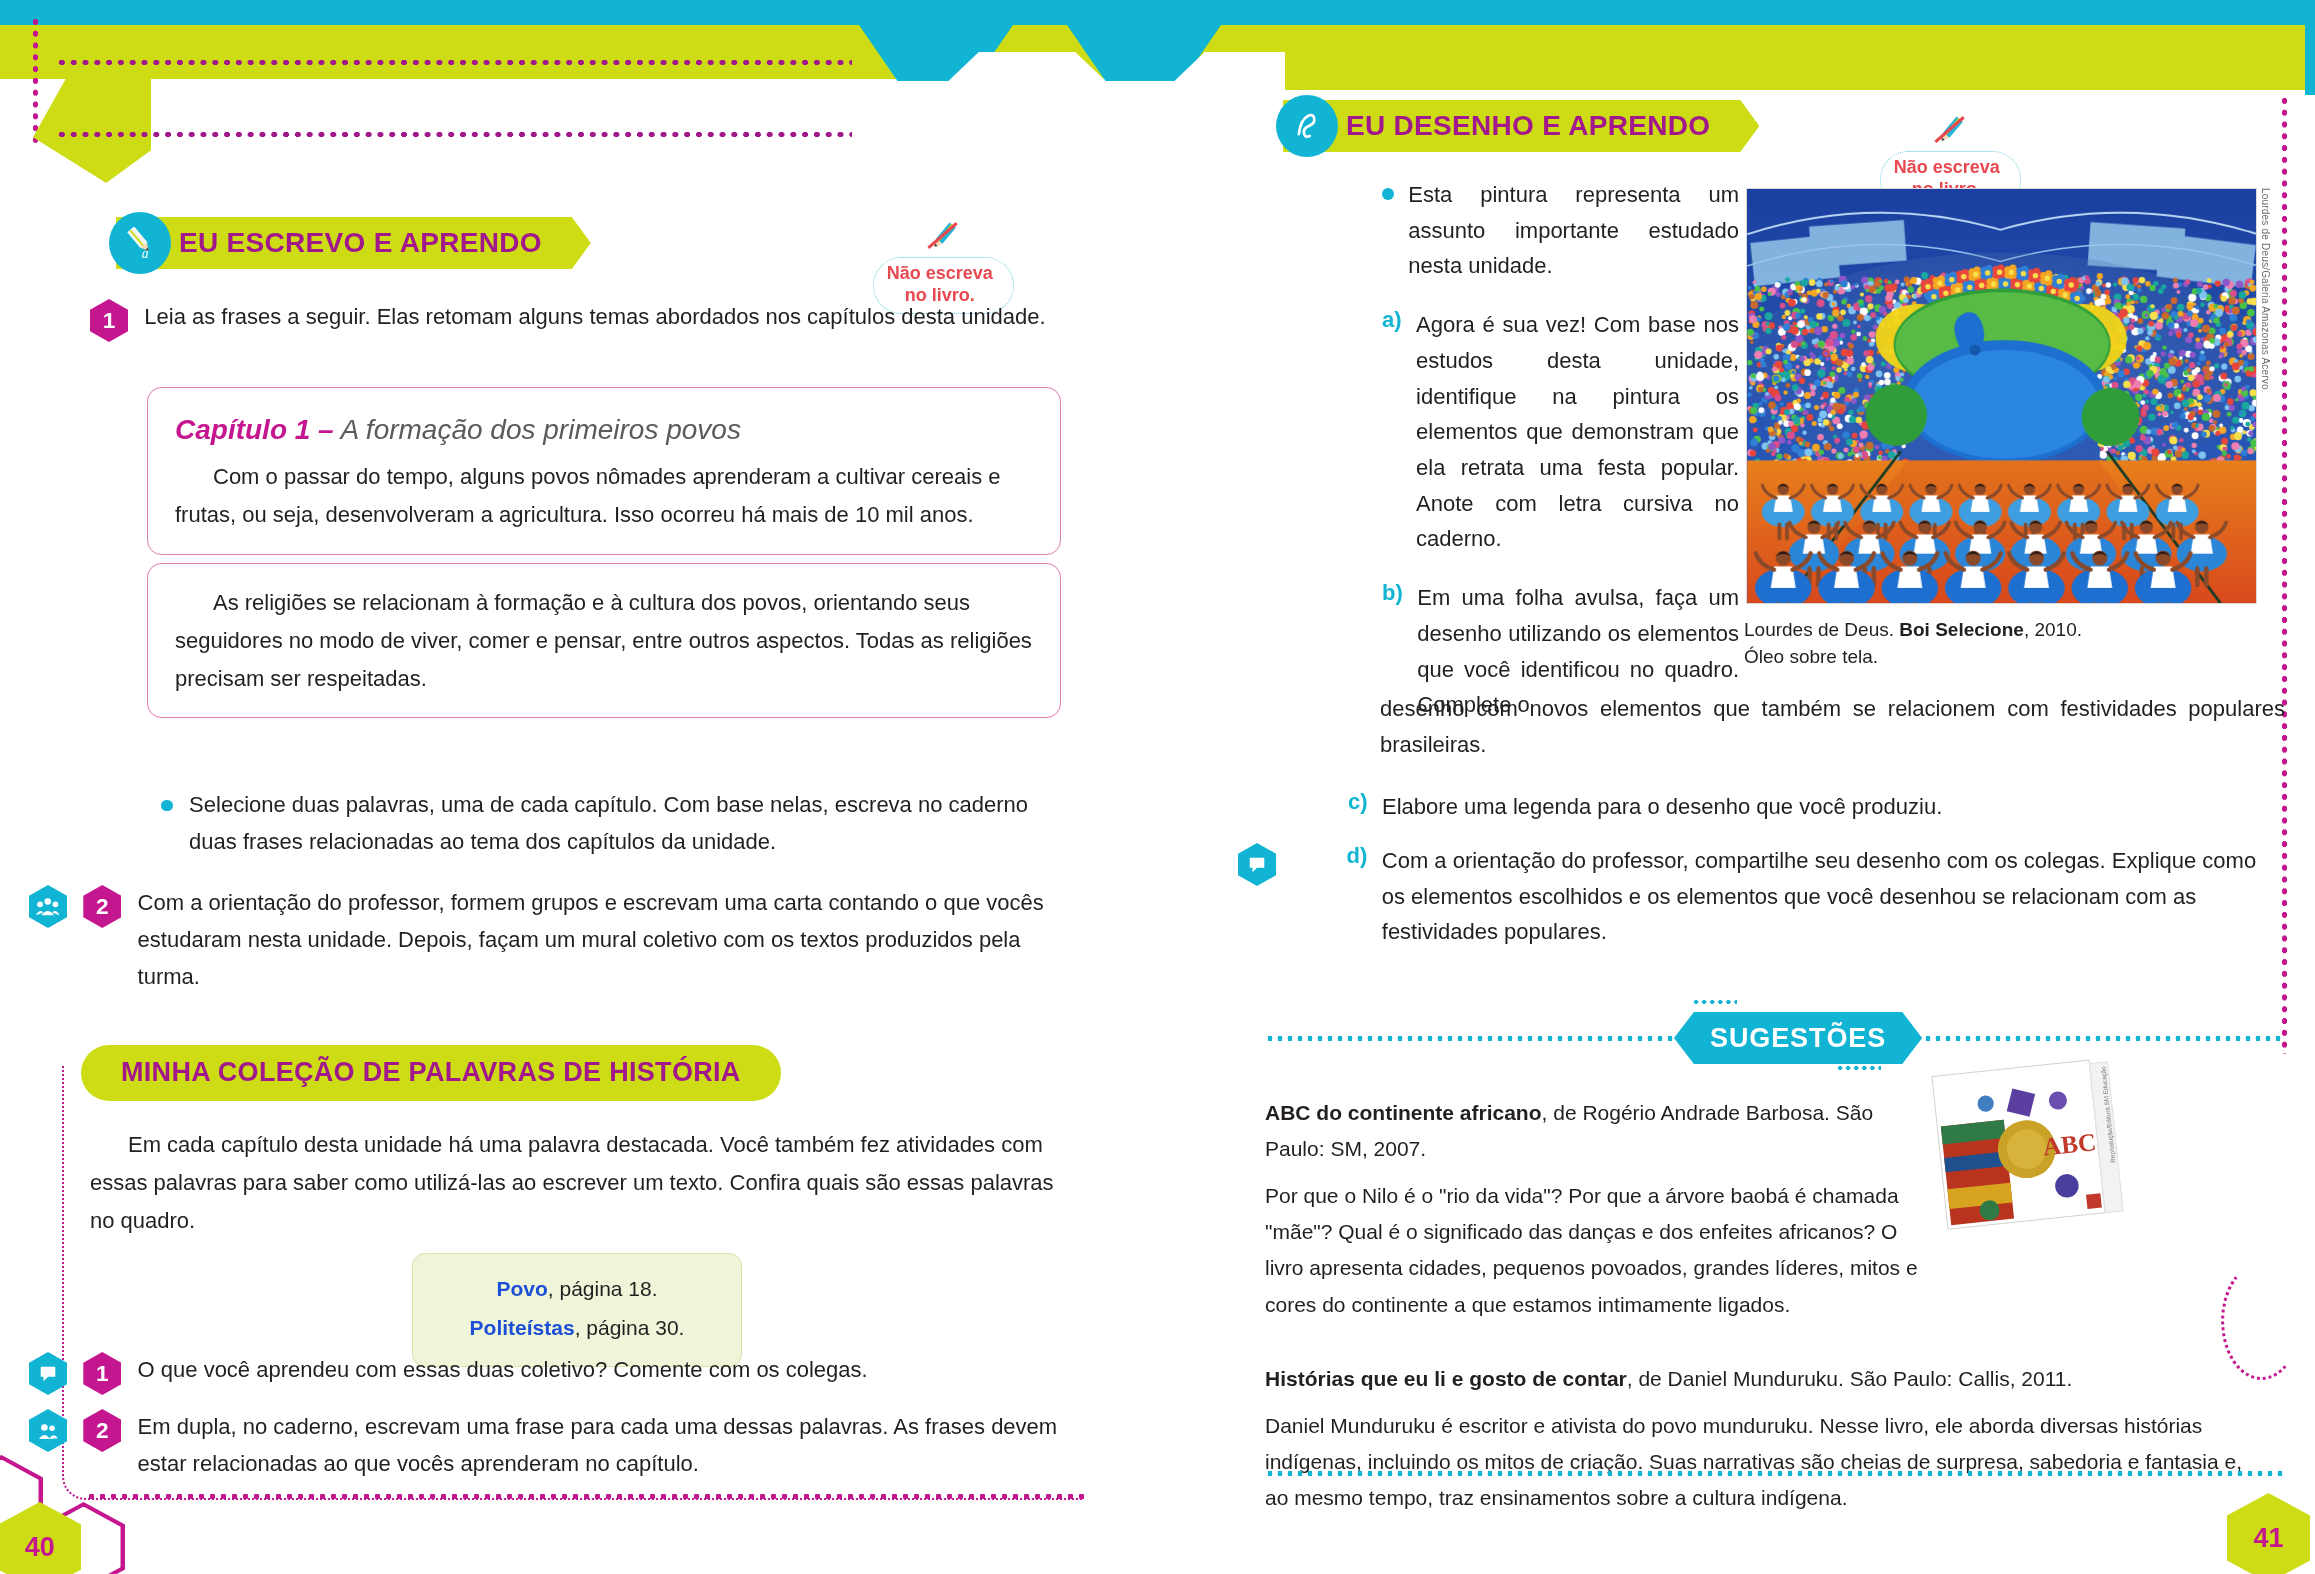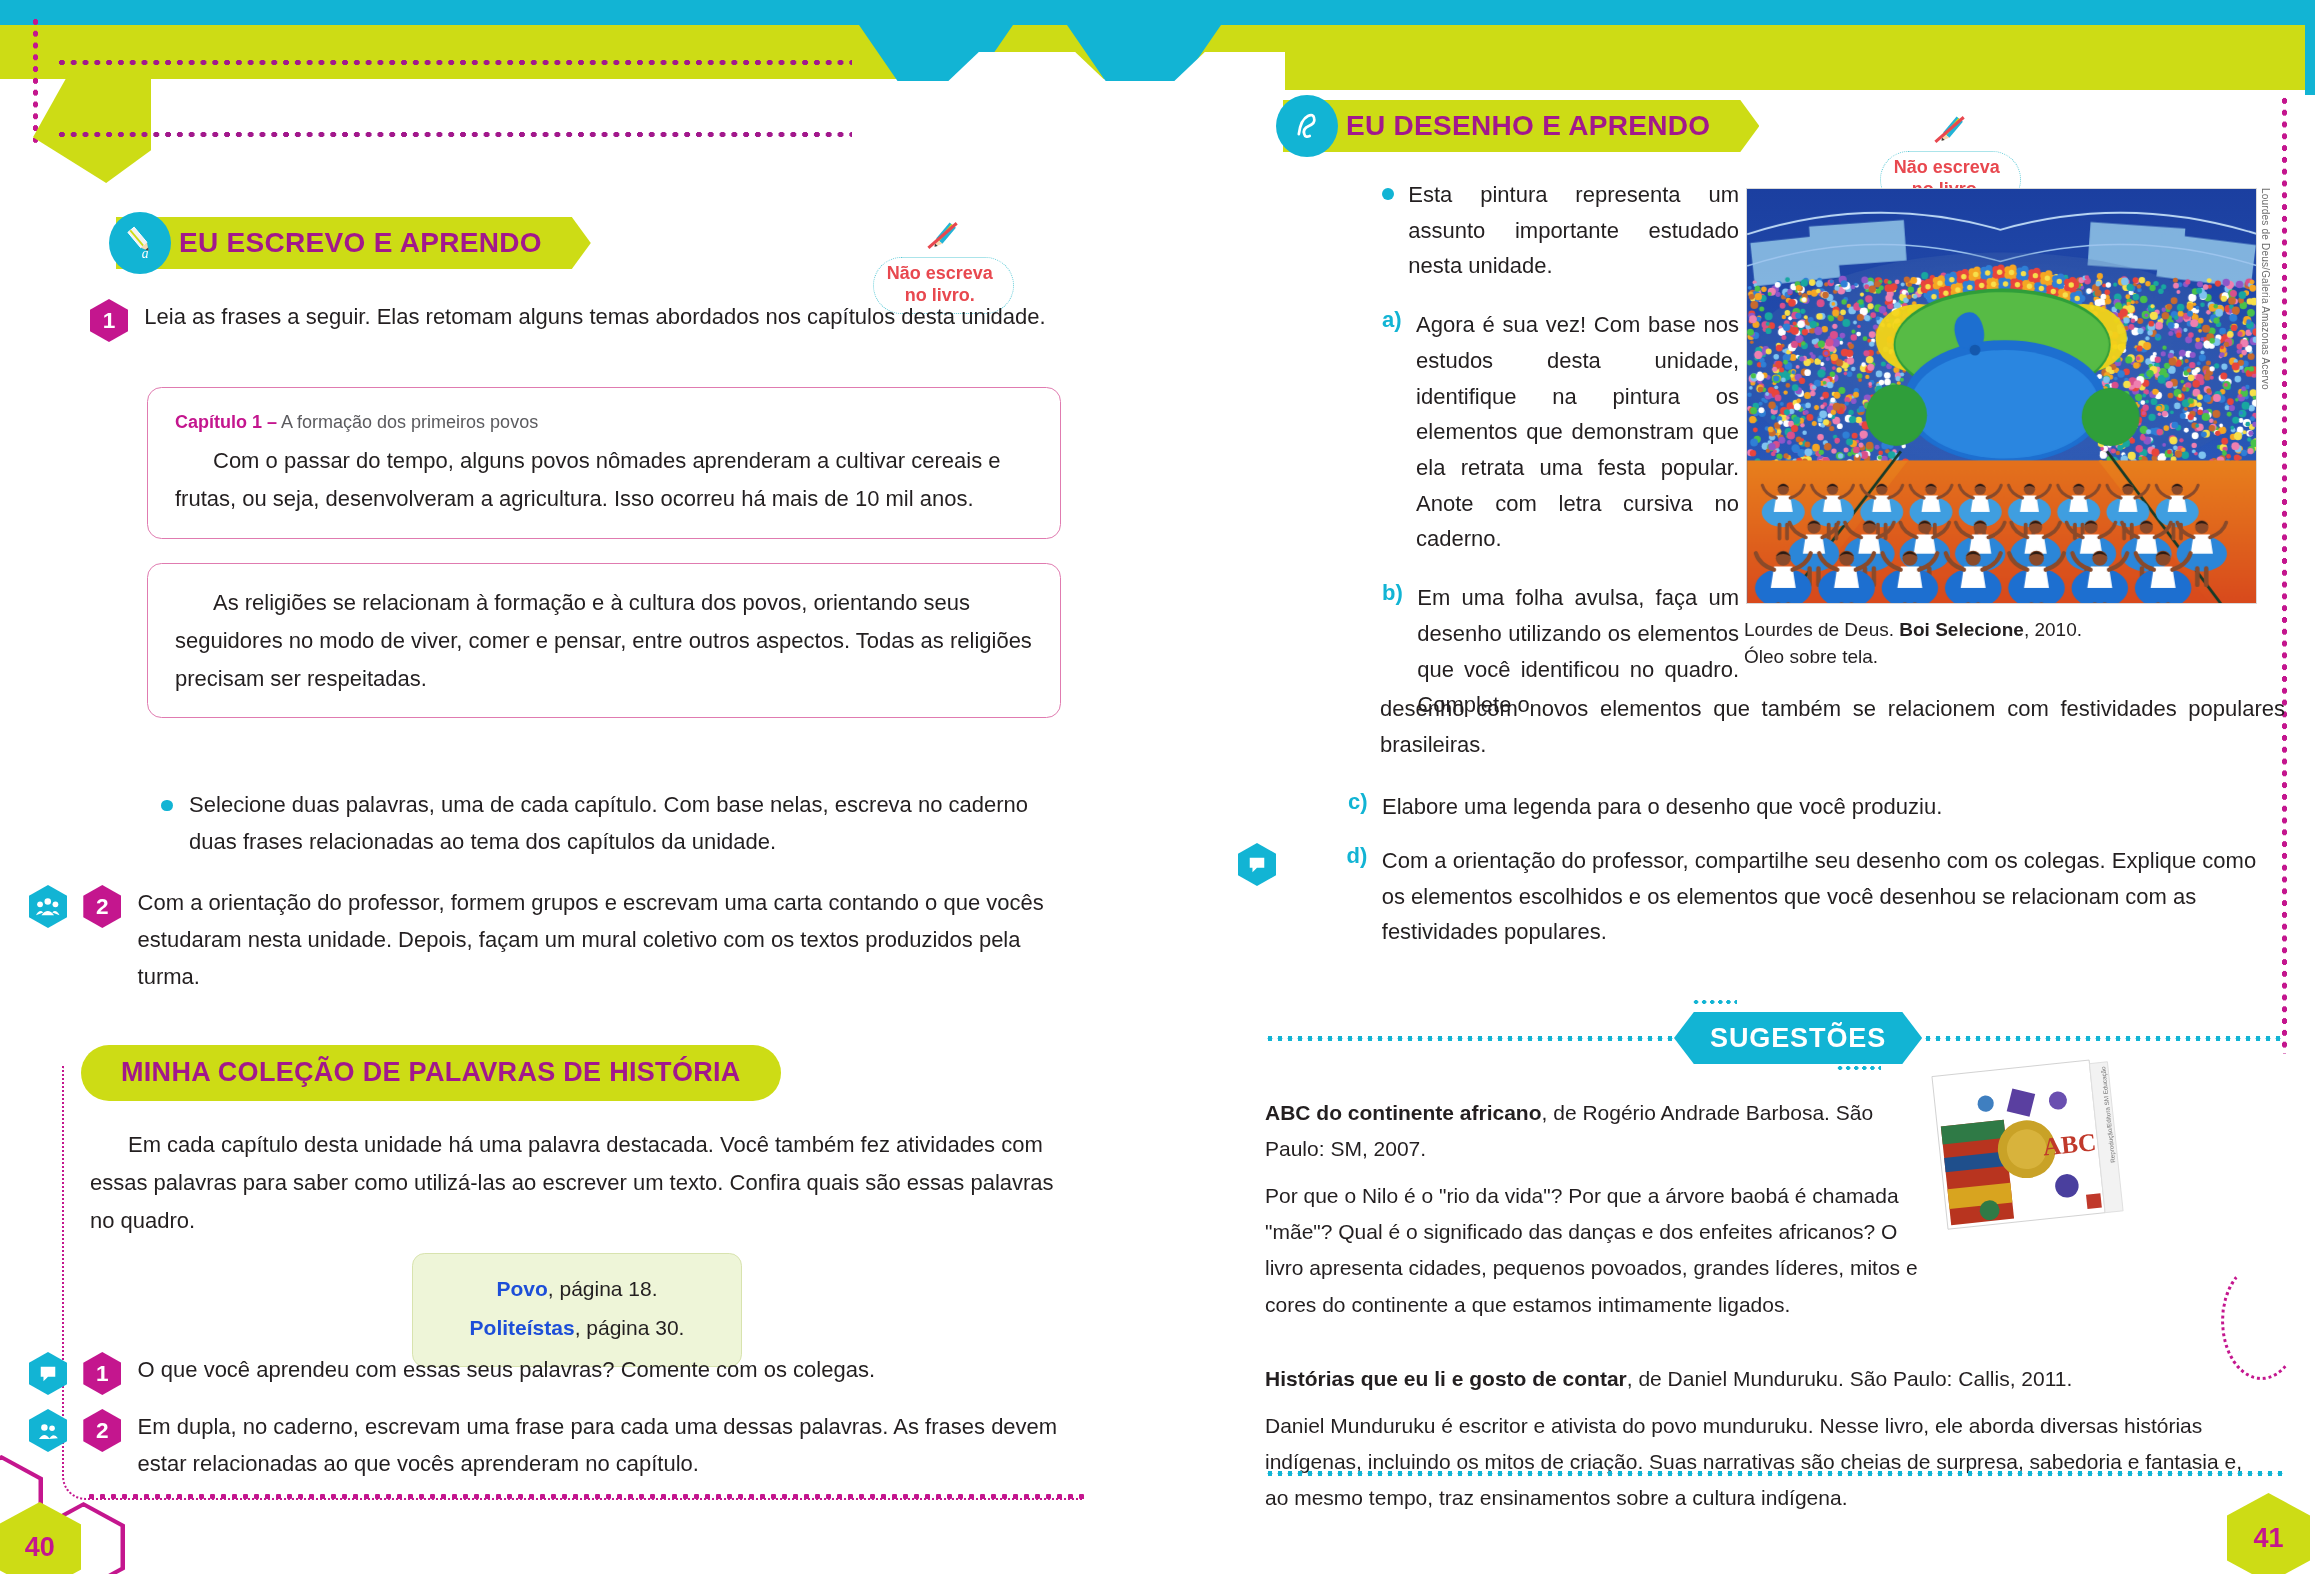--- a/index.html
+++ b/index.html
@@ -127,21 +127,21 @@
     font-family:"Liberation Sans", sans-serif;
   }
 
   .numbered-row { position:absolute; display:flex; align-items:flex-start; gap:16.3px; }
 
   
   .cap-box {
     position:absolute; border:1.8px solid #e07bb0; border-radius:14.5px;
     padding:20px 25px 20px 27px; background:#fff;
   }
-  .cap-title { font-size:18px; line-height:1.6; color:#5b5b5f; margin-bottom:5.4px; }
+  .cap-title { font-size:28px; line-height:1.6; color:#5b5b5f; margin-bottom:5.4px;font-style:italic; }
   .cap-title b { color:#c4168e; }
   .cap-para { font-size:22px; color:#231f20; line-height:1.72; text-indent:38px; }
 
   
   .bullet-row { position:absolute; display:flex; gap:16.3px; align-items:flex-start; }
   .bdot { width:11.8px; height:11.8px; border-radius:50%; background:#12b4d4; margin-top:12.7px; flex:0 0 auto;}
 
   
   .collection-box {
     position:absolute; left:62px; top:1066px; width:1022px; height:434px;
@@ -387,21 +387,21 @@
       </div>
     </div>
 
     <div class="numbered-row" style="left:29px; top:1352px; width:1058px;">
       <div class="hexicon">
         <svg width="20" height="20" viewBox="0 0 22 22">
           <path d="M3 3 h16 v11 h-8 l-5 5 v-5 h-3 z" fill="#fff"></path>
         </svg>
       </div>
       <div class="hexnum">1</div>
-      <div class="body-text" style="width:939px;">O que você aprendeu com essas seus palavras? Comente com os colegas.</div>
+      <div class="body-text" style="width:939px;">O que você aprendeu com essas duas coletivo? Comente com os colegas.</div>
     </div>
 
     <div class="numbered-row" style="left:29px; top:1409px; width:1058px;">
       <div class="hexicon">
         <svg width="22" height="18" viewBox="0 0 24 20">
           <circle cx="8" cy="6" r="3.6" fill="#fff"></circle>
           <circle cx="16.5" cy="7" r="3.1" fill="#fff"></circle>
           <path d="M2 19 q6 -9 12 0 z" fill="#fff"></path>
           <path d="M13 19 q5 -8 10 -1 z" fill="#fff"></path>
         </svg>

